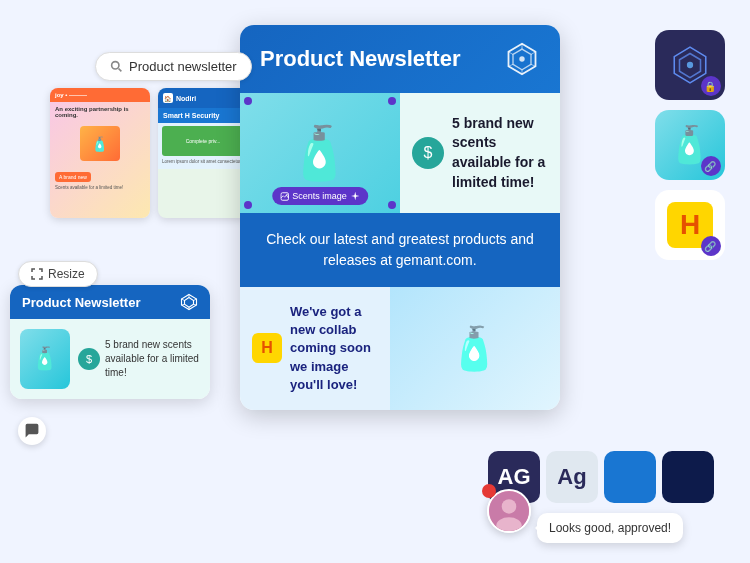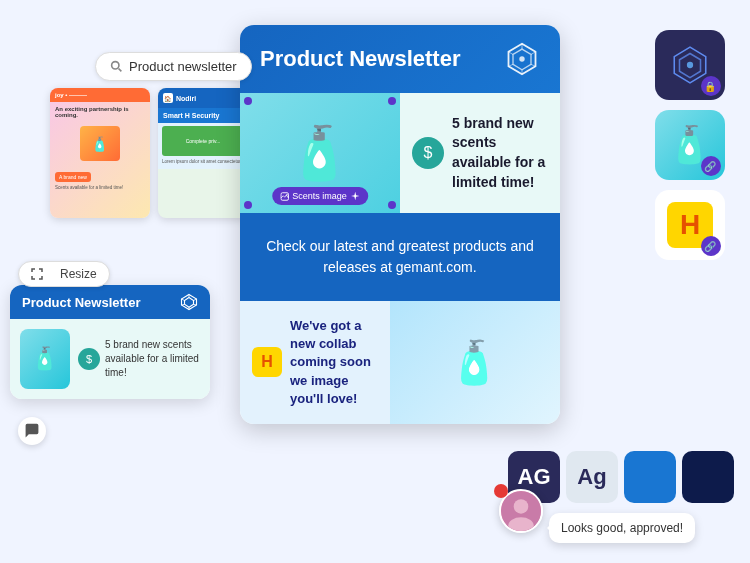--- a/index.html
+++ b/index.html
@@ -124,21 +124,21 @@
       left: 18px;
       background: white;
       border: 1.5px solid #ddd;
       border-radius: 14px;
       padding: 5px 12px;
       font-size: 12px;
       color: #444;
       box-shadow: 0 1px 4px rgba(0,0,0,0.12);
       display: flex;
       align-items: center;
-      gap: 17px;
+      gap: 5px;
       cursor: pointer;
       z-index: 10;
     }
 
     
     .mini-card {
       position: absolute;
       top: 285px;
       left: 10px;
       width: 200px;
@@ -309,21 +309,21 @@
     .scent-text {
       font-size: 14px;
       font-weight: 700;
       color: #1a1a2e;
       line-height: 1.4;
     }
 
     
     .main-section-2 {
       background: #1565c0;
-      padding: 23px 20px;
+      padding: 16px 20px;
       color: white;
       font-size: 14px;
       text-align: center;
       line-height: 1.5;
     }
 
     
     .main-section-3 {
       display: flex;
       min-height: 110px;
@@ -409,21 +409,21 @@
       align-items: center;
       justify-content: center;
       font-size: 10px;
       color: white;
     }
 
     
     .bottom-right-icons {
       position: absolute;
       bottom: 60px;
-      right: 16px;
+      right: 36px;
       display: flex;
       gap: 6px;
       z-index: 10;
     }
     .bottom-icon {
       width: 52px;
       height: 52px;
       border-radius: 10px;
       display: flex;
       align-items: center;
@@ -433,21 +433,21 @@
     }
     .bi-dark-ag { background: #2a2a5a; color: white; font-size: 22px; }
     .bi-light-ag { background: #e0e8f0; color: #2a2a5a; font-size: 22px; }
     .bi-blue { background: #1976d2; }
     .bi-navy { background: #0d1b4b; }
 
     
     .avatar-area {
       position: absolute;
       bottom: 30px;
-      left: 499px;
+      left: 487px;
       z-index: 20;
     }
     .avatar-dot {
       width: 14px;
       height: 14px;
       background: #e53935;
       border-radius: 50%;
       position: absolute;
       top: -5px;
       left: -5px;

